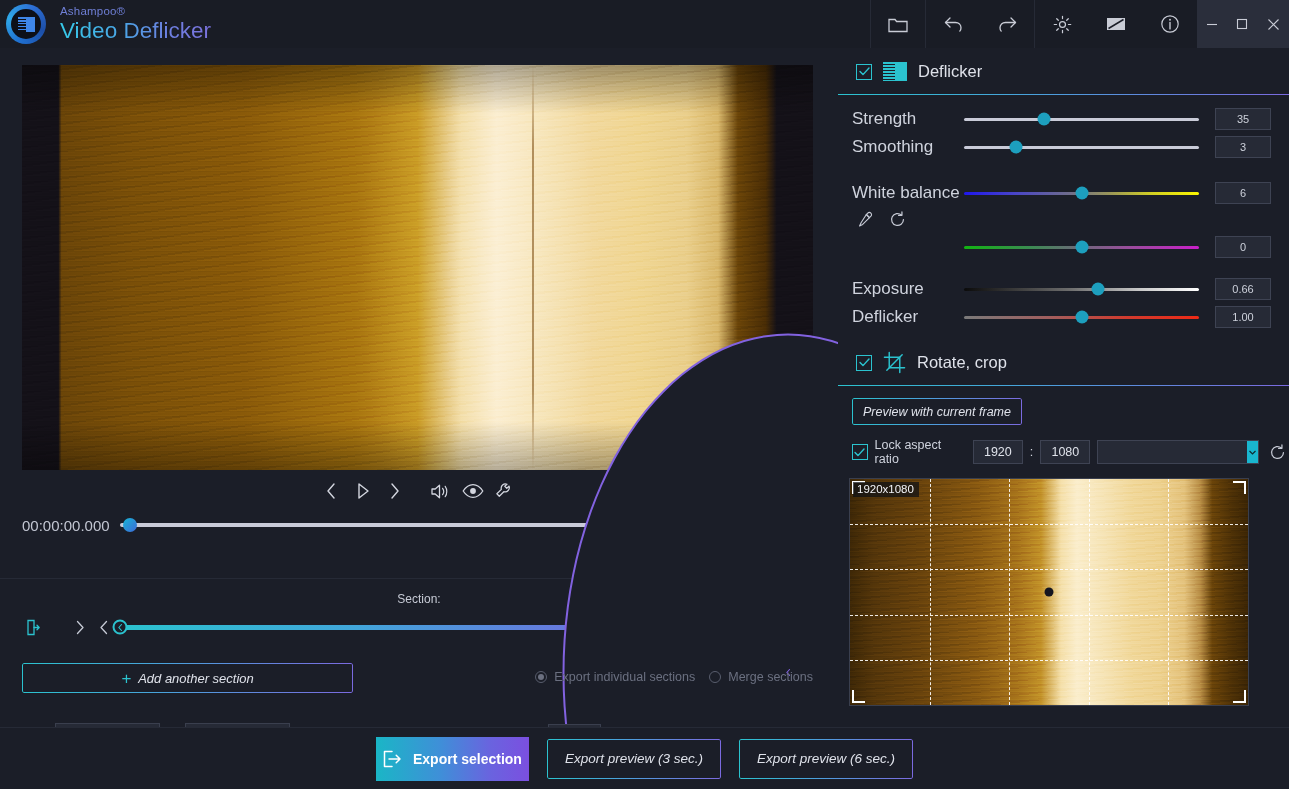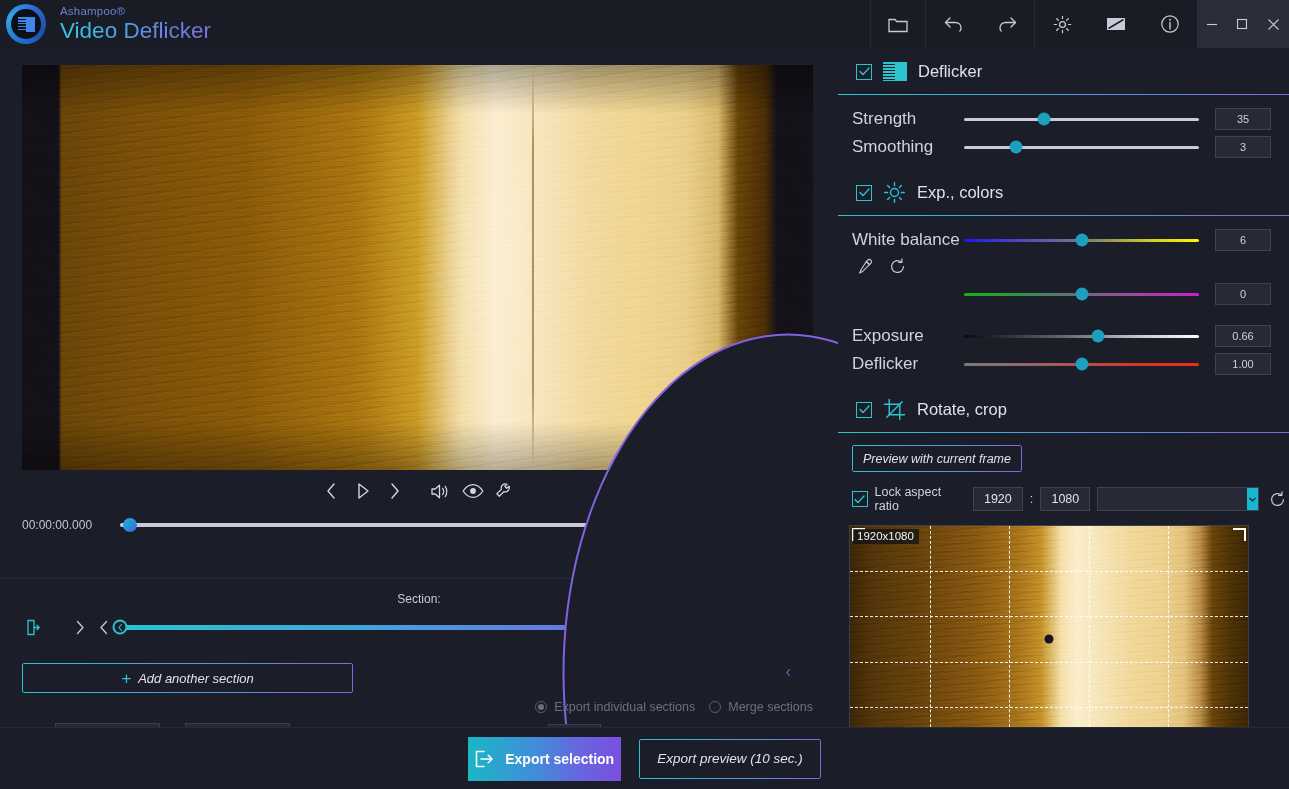--- a/index.html
+++ b/index.html
@@ -90,21 +90,21 @@
     position:absolute; left:22px; top:425px; width:791px; height:36px;
     display:flex; align-items:center; justify-content:center; gap:0;
   }
   .tp-btn{ width:32px;height:32px;display:flex;align-items:center;justify-content:center;cursor:pointer;}
   .tp-gap{ width:14px; }
 
   .timerow{
     position:absolute; left:22px; top:460px; width:791px; height:34px;
     display:flex; align-items:center;
   }
-  .timecode{ font-size:12px; color:#c2c6d2; width:98px; }
+  .timecode{ font-size:15px; color:#c2c6d2; width:98px; }
   .tl-track{
     position:relative; flex:1; height:4px; background:#c9cbd8; border-radius:2px; margin-right:38px;
   }
   .tl-thumb{
     position:absolute; top:50%; transform:translate(-50%,-50%);
     width:14px;height:14px;border-radius:50%;
     background:linear-gradient(135deg,#17b6d6,#3d68d8); cursor:pointer;
   }
   .divider{ position:absolute; left:0; width:838px; height:1px; background:#262a36; }
 
@@ -135,21 +135,21 @@
     background:linear-gradient(90deg,#2bc3cf 0%,#4ba0dc 45%,#7b6ae0 100%);
     -webkit-mask:linear-gradient(#000 0 0) content-box,linear-gradient(#000 0 0);
     -webkit-mask-composite:xor; mask-composite:exclude;
     pointer-events:none;
   }
   #add-section-btn{
     position:absolute; left:22px; top:11px; width:331px; height:30px; font-size:13px; gap:7px;
   }
   .plus{ color:#2bc3cf; font-size:17px; line-height:1; font-weight:300; }
   .radios{ position:absolute; right:25px; top:18px; display:flex; align-items:center; gap:14px; }
-  .radio{ display:flex; align-items:center; gap:7px; font-size:12.5px; color:#6b7080; cursor:default;margin-top:30px; }
+  .radio{ display:flex; align-items:center; gap:7px; font-size:12.5px; color:#6b7080; cursor:default; }
   .rdot{ width:12px;height:12px;border-radius:50%;border:1px solid #585d6d; display:flex;align-items:center;justify-content:center;}
   .rdot i{ width:6px;height:6px;border-radius:50%;background:#6b7080;display:block;}
 
   .sizerow{ position:absolute; left:0; top:668px; width:838px; height:40px; display:flex; align-items:center; padding-left:22px; }
   .lbl{ font-size:12.5px; color:#cfd3dd; }
   .tinput{
     background:#262a36; border:1px solid #3a3f4e; color:#dfe2ea;
     font-family:"Liberation Sans", sans-serif; font-size:13px;
     padding:0 8px; height:26px; outline:none;
   }
@@ -510,34 +510,20 @@
       </div>
       <div class="slider-row">
         <span class="srow-label">Smoothing</span>
         <div class="strack">
             <div class="sthumb" id="th-smoothing" style="left: 22%;"></div>
           </div>
         <div class="svalue">3</div>
       </div>
     </div>
 
-    <div class="sec-head">
-      <span class="cbox">
-        <svg width="11" height="9" viewBox="0 0 11 9">
-            <path d="M1 4.4L4 7.6 10 1" fill="none" stroke="#2bc3cf" stroke-width="1.4" stroke-linecap="round" stroke-linejoin="round"></path>
-          </svg>
-      </span>
-      <svg width="23" height="23" viewBox="0 0 24 24">
-        <circle cx="12" cy="12" r="4.2" fill="none" stroke="#2bc3cf" stroke-width="1.5"></circle>
-        <g stroke="#2bc3cf" stroke-width="1.5" stroke-linecap="round">
-          <path d="M12 1.8v3M12 19.2v3M22.2 12h-3M4.8 12h-3M19.2 4.8l-2.1 2.1M6.9 17.1l-2.1 2.1M19.2 19.2l-2.1-2.1M6.9 6.9L4.8 4.8"></path>
-        </g>
-      </svg>
-      <span class="title">Exp., colors</span>
-    </div>
     <div class="panel-body">
       <div class="slider-row">
         <span class="srow-label">White balance</span>
         <div class="strack grad-wb">
             <div class="sthumb" id="th-wb" style="left: 50%;"></div>
           </div>
         <div class="svalue">6</div>
       </div>
       <div class="wb-tools">
         <span class="wb-ic">
@@ -637,15 +623,16 @@
   </div>
 
   <div class="bottom">
     <button id="export-selection-btn">
       <svg width="20" height="18" viewBox="0 0 20 18">
         <path d="M9 1.5H1.5v15H9" fill="none" stroke="#ffffff" stroke-width="1.5" stroke-linecap="round" stroke-linejoin="round"></path>
         <path d="M6 9h11M13.2 5.2L17 9l-3.8 3.8" fill="none" stroke="#ffffff" stroke-width="1.5" stroke-linecap="round" stroke-linejoin="round"></path>
       </svg>
       <span>Export selection</span>
     </button>
-    <button class="grad-btn exp-prev">Export preview (10 sec.)</button>
+    <button class="grad-btn exp-prev">Export preview (3 sec.)</button>
+    <button class="grad-btn exp-prev">Export preview (6 sec.)</button>
   </div>
 </div>
 
 </body></html>

